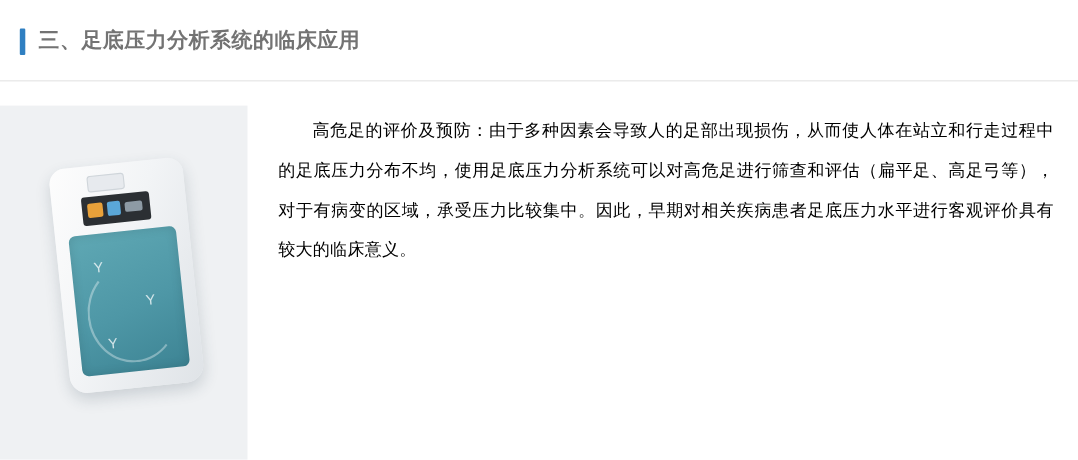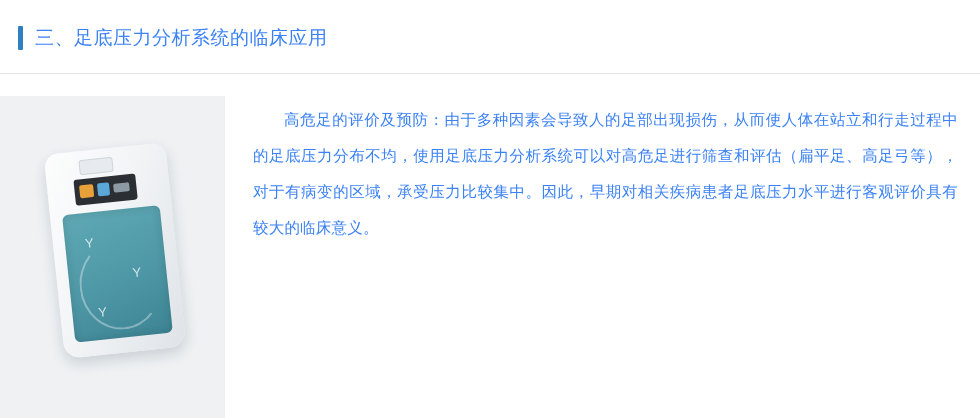--- a/index.html
+++ b/index.html
@@ -31,22 +31,22 @@
   }
   .heading-bar {
     width: 5px;
     height: 24px;
     background: #2f7fc1;
     margin-right: 12px;
     border-radius: 1px;
   }
   .heading-text {
     font-size: 19px;
-    font-weight: normal;
-    color: #3b82f6;
+    font-weight: bold;
+    color: #737373;
     letter-spacing: 0.5px;
     line-height: 24px;
     white-space: nowrap;
   }
 
   
   .divider {
     position: absolute;
     left: 0;
     top: 73px;
@@ -160,21 +160,21 @@
   }
 
   .text-panel {
     flex: 1 1 auto;
     padding: 6px 22px 0 28px;
     box-sizing: border-box;
   }
   .para {
     font-size: 15.5px;
     line-height: 36px;
-    color: #3b82f6;
+    color: #000000;
     text-align: justify;
     text-indent: 2em;
     margin: 0;
     letter-spacing: 0.2px;
   }
   .para + .para { margin-top: 0; }
 </style>
 </head>
 <body>
 

